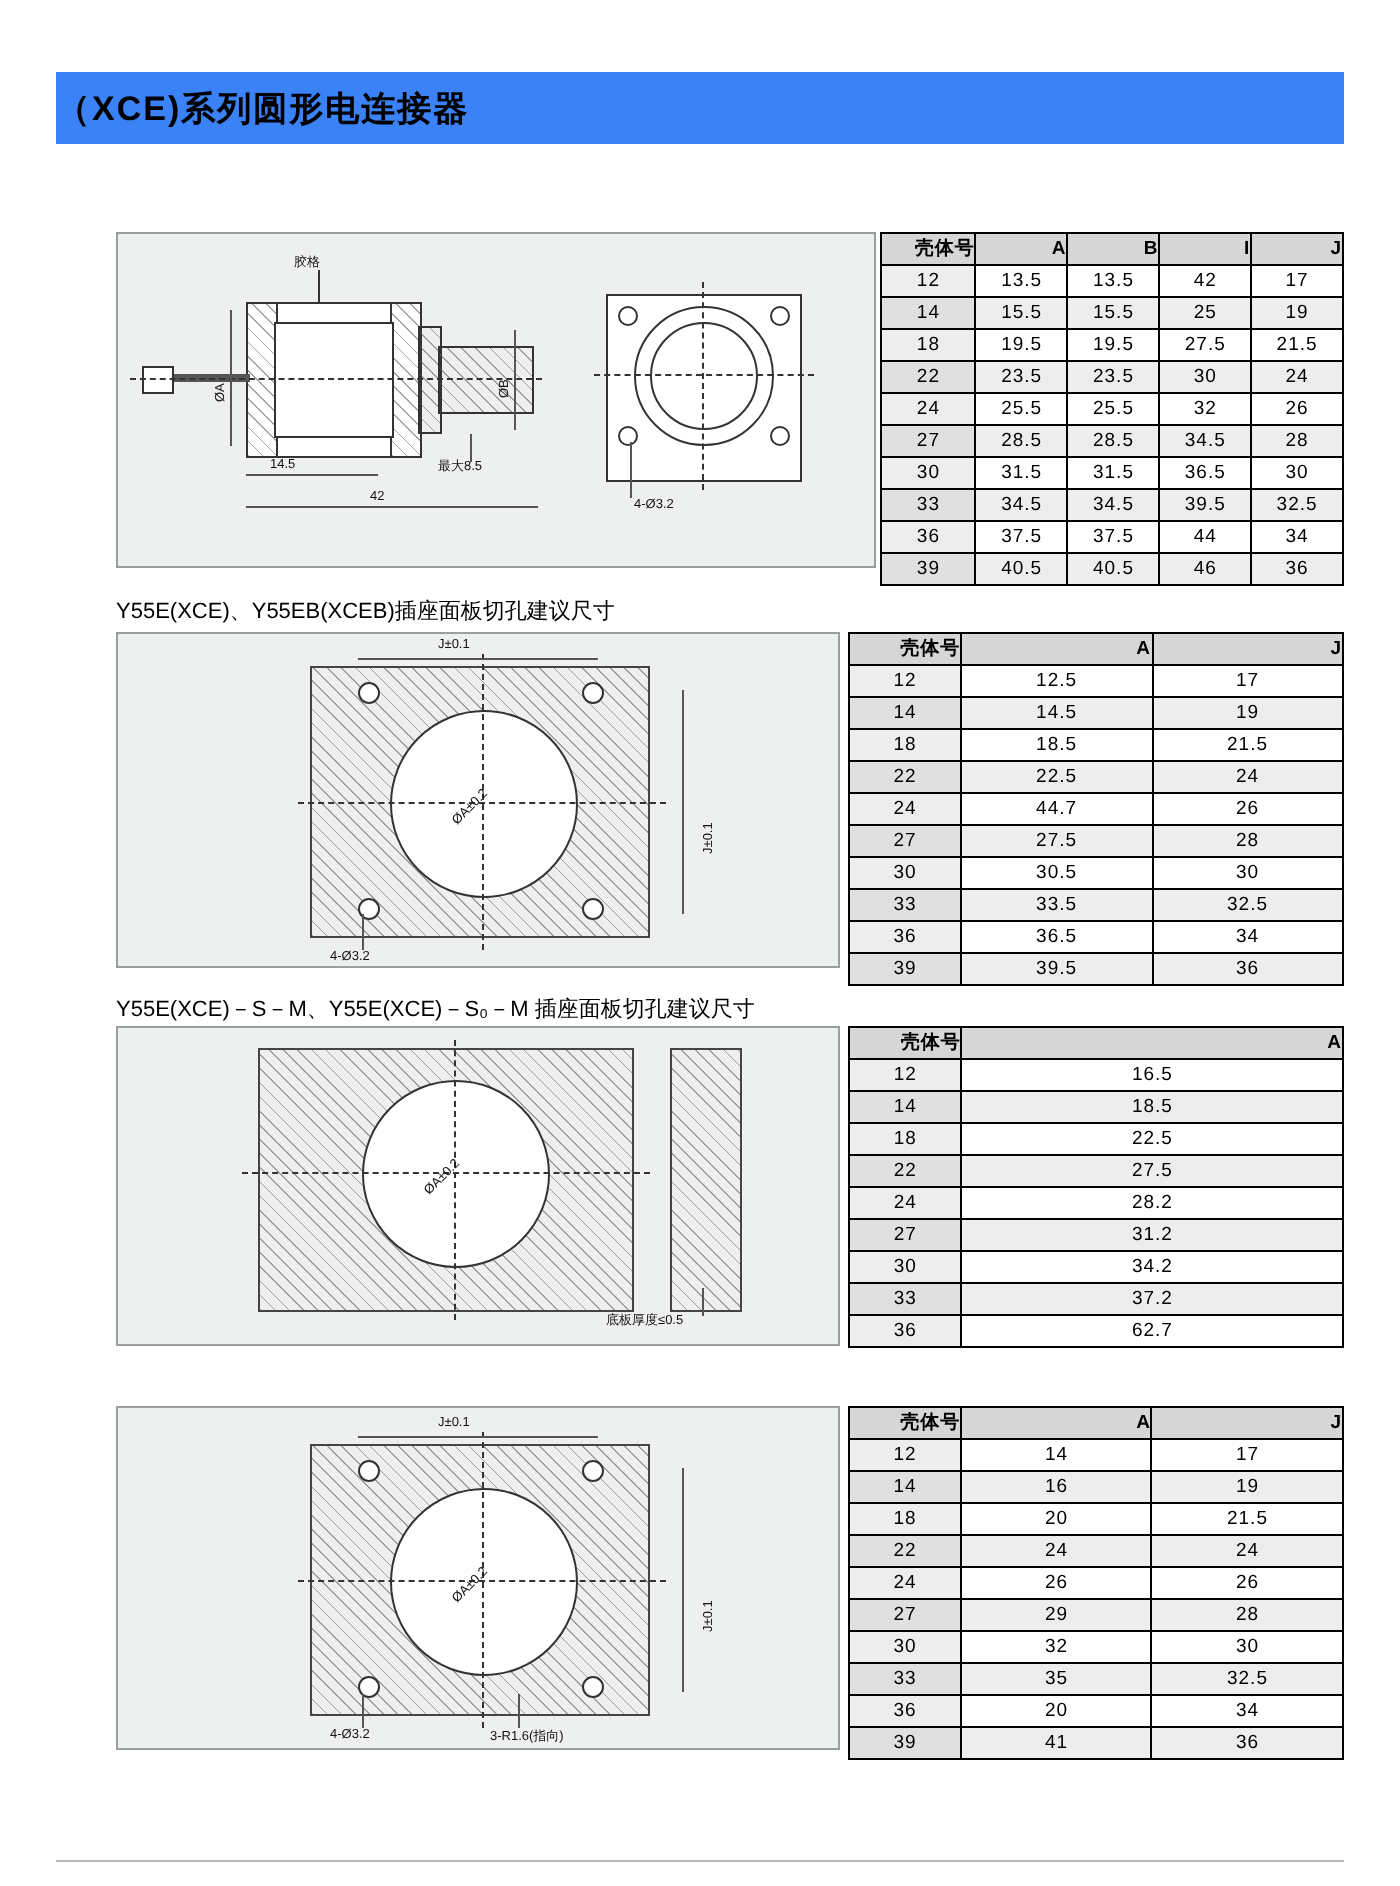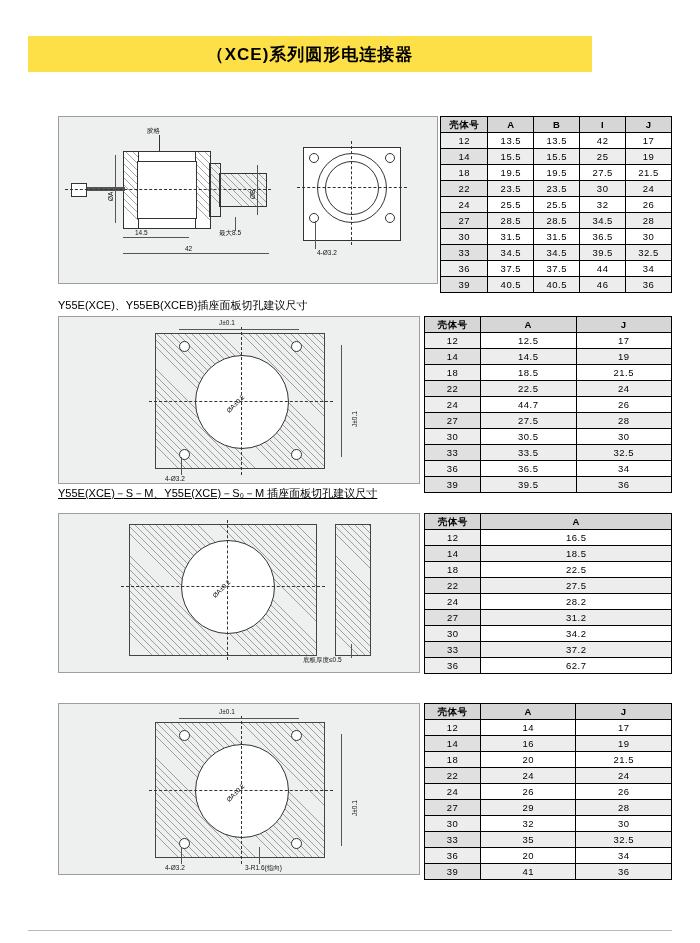--- a/index.html
+++ b/index.html
@@ -8,23 +8,23 @@
     background:#ffffff;
     font-family:"Liberation Sans", sans-serif;
     color:#000;
     position:relative;
     overflow:hidden;
   }
   .page{position:relative;width:700px;height:943px;}
 
   
   .banner{
-    position:absolute;left:28px;top:36px;width:564px;height:36px;
-    background:#fde047;
-    display:flex;align-items:center;justify-content:center;
+    position:absolute;left:28px;top:36px;width:644px;height:36px;
+    background:#3b82f6;
+    display:flex;align-items:center;
   }
   .banner-title{
     font-size:17px;font-weight:bold;letter-spacing:1px;color:#000;
   }
 
   
   .section-title{
     position:absolute;font-size:11px;color:#000;white-space:nowrap;
   }
 
@@ -43,21 +43,21 @@
   }
   table.spec th,table.spec td{
     border:1px solid #000;
     text-align:center;
     padding:0;
     height:15px;
     line-height:15px;
     font-weight:normal;
     letter-spacing:.5px;
   }
-  table.spec th{background:#d6d6d6;font-weight:bold;font-size:9.5px;}
+  table.spec th{background:#d6d6d6;font-weight:bold;font-size:9.5px;text-align:right;}
   table.spec tr.alt td{background:#ededed;}
   table.spec td.hx{background:#ededed;}
   table.spec tr.alt td.hx{background:#e0e0e0;}
 
   
   .dwg{position:absolute;}
   .hatch{
     background:
       repeating-linear-gradient(45deg,
         rgba(90,90,90,.55) 0 0.6px,
@@ -287,21 +287,21 @@
           <td>34</td>
         </tr>
       <tr class="alt">
           <td class="hx">39</td>
           <td>39.5</td>
           <td>36</td>
         </tr>
     </tbody>
   </table>
 
-  <div class="section-title" style="left:58px;top:486px;text-decoration:underline;">Y55E(XCE)－S－M、Y55E(XCE)－S₀－M  插座面板切孔建议尺寸</div>
+  <div class="section-title" style="left:58px;top:497px;">Y55E(XCE)－S－M、Y55E(XCE)－S₀－M  插座面板切孔建议尺寸</div>
 
   <div class="fig-box" style="left:58px;top:513px;width:360px;height:158px;">
     <div class="dwg hatch" style="position:absolute;left:70px;top:10px;width:186px;height:130px;border:1px solid #444;"></div>
     <div class="circ white" style="left:122px;top:26px;width:92px;height:92px;"></div>
     <div class="ln-dd" style="left:62px;top:72px;width:204px;"></div>
     <div class="dwg" style="left:168px;top:6px;width:0;height:140px;border-left:1px dashed #333;"></div>
     <div class="lbl-r" style="left:152px;top:80px;">ØA±0.2</div>
 
     <div class="dwg hatch" style="position:absolute;left:276px;top:10px;width:34px;height:130px;border:1px solid #444;"></div>
     <div class="lbl" style="left:244px;top:142px;">底板厚度≤0.5</div>

